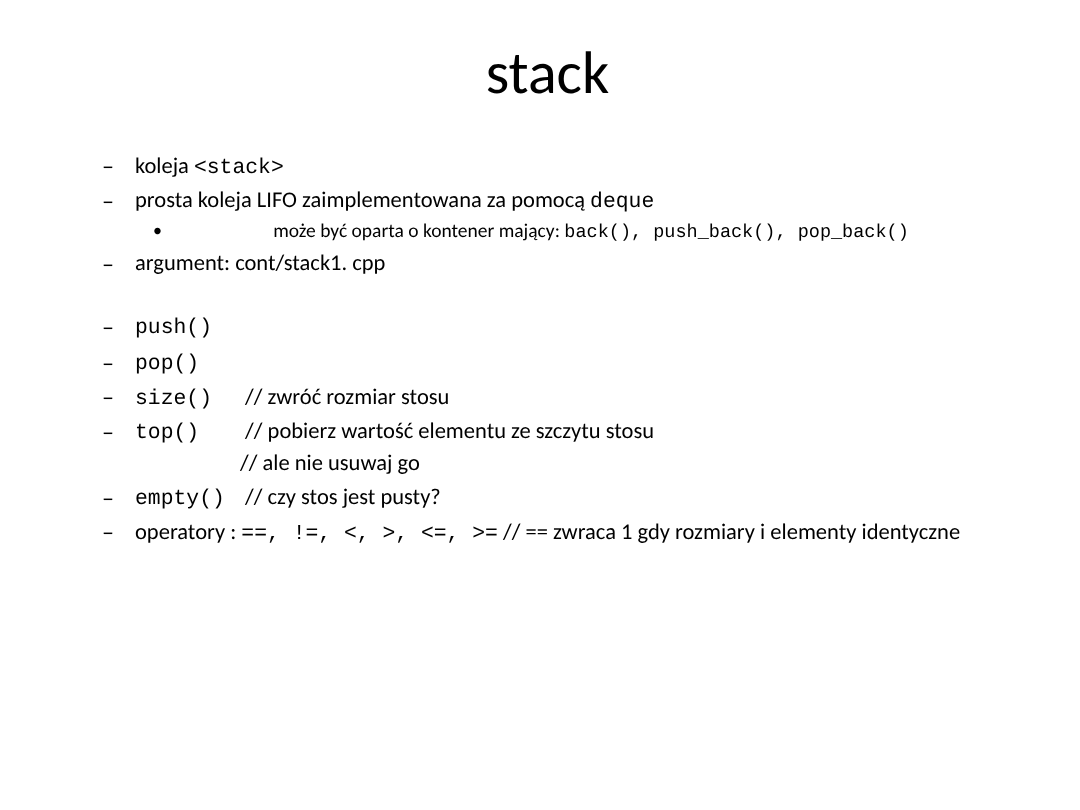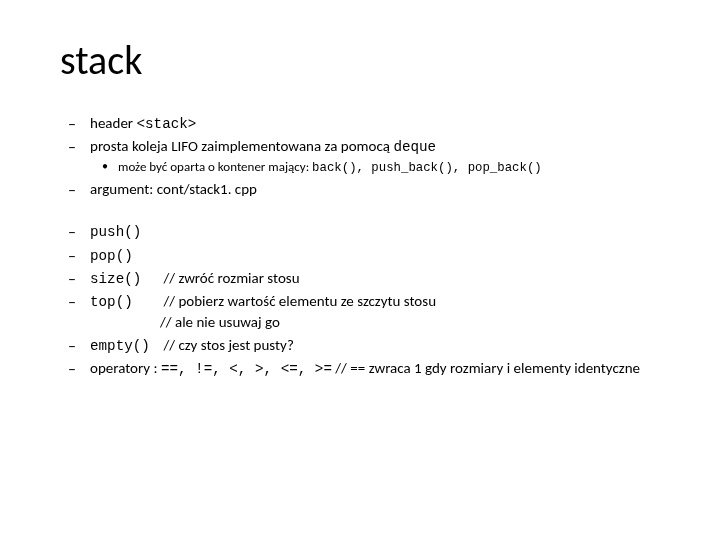--- a/index.html
+++ b/index.html
@@ -15,22 +15,22 @@
   }
   .slide {
     width: 720px;
     height: 540px;
     padding: 20px 50px 20px 60px;
     position: relative;
   }
   .title {
     font-size: 40px;
     font-weight: 400;
-    text-align: left;
-    margin: 16px 0 28px 0;
+    text-align: center;
+    margin: 4px 0 28px 0;
     letter-spacing: 0px;
   }
   .content {
     font-size: 15px;
     line-height: 1.35;
   }
   ul.level1 {
     list-style: none;
     margin: 0;
     padding: 0 0 0 30px;
@@ -44,20 +44,21 @@
     position: absolute;
     left: -22px;
     top: 0;
     font-size: 16px;
   }
   ul.level2 {
     list-style: none;
     margin: 1px 0 2px 0;
     padding: 0 0 0 28px;
     font-size: 13px;
+    text-align: center;
   }
   ul.level2 > li {
     position: relative;
     margin: 0 0 2px 0;
   }
   ul.level2 > li::before {
     content: "•";
     position: absolute;
     left: -16px;
     top: 0;
@@ -90,21 +91,21 @@
 </head>
 <body>
 
 <div class="slide">
   <h1 class="title">stack</h1>
 
   <div class="content">
     <ul class="level1">
 
       <li>
-        <span>header </span><span class="code">&lt;stack&gt;</span>
+        <span>koleja </span><span class="code">&lt;stack&gt;</span>
       </li>
 
       <li>
         <span>prosta koleja LIFO zaimplementowana za pomocą </span><span class="code">deque</span>
         <ul class="level2">
           <li>
             <span>może być oparta o kontener mający: </span><span class="code">back(), push_back(), pop_back()</span>
           </li>
         </ul>
       </li>

